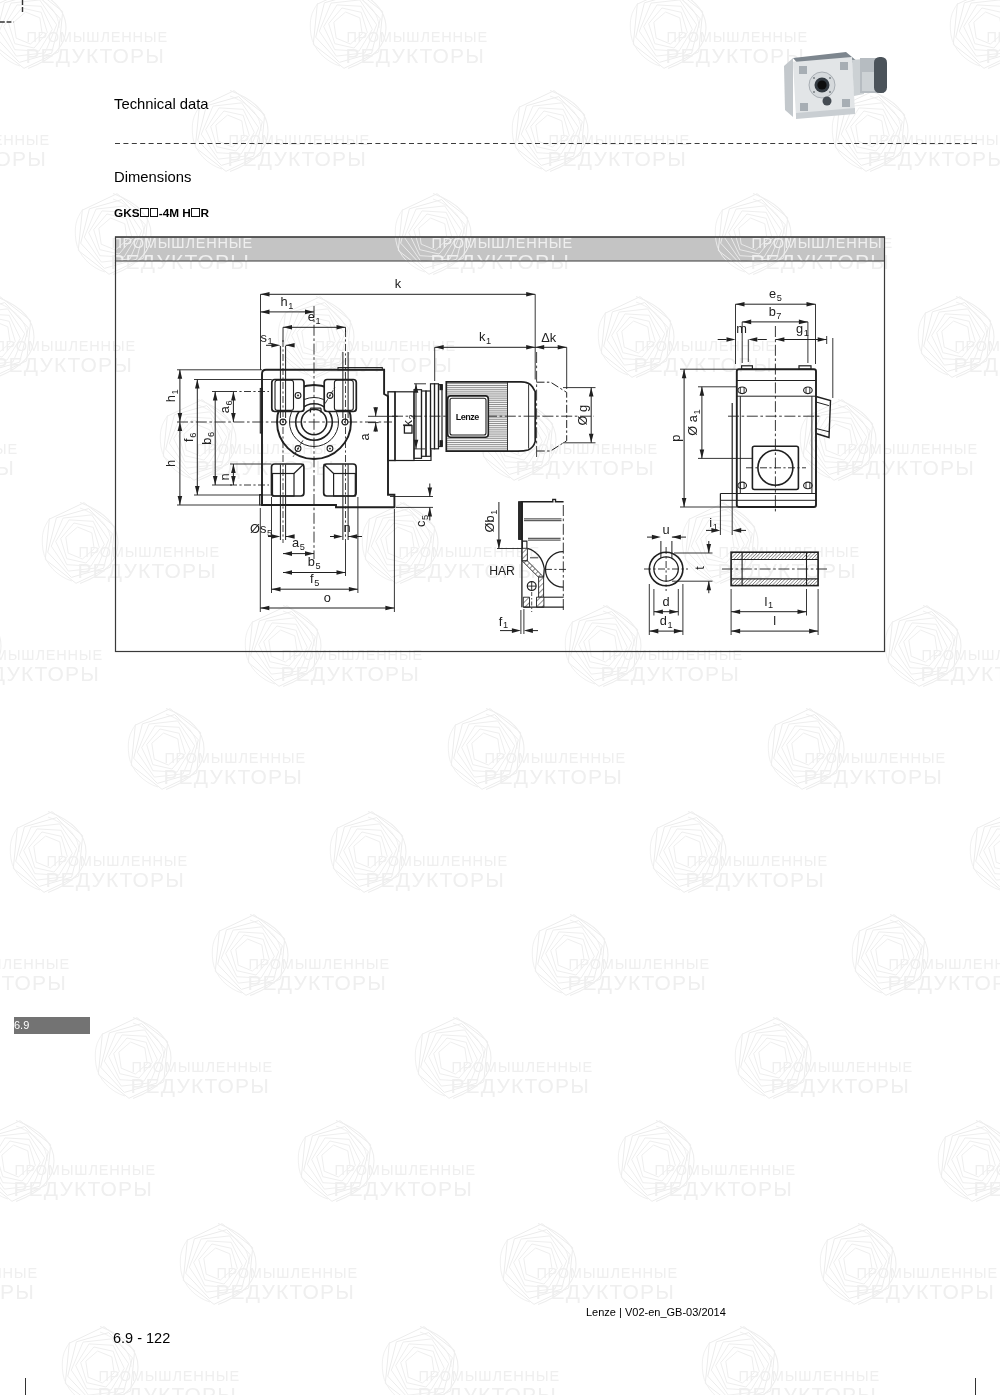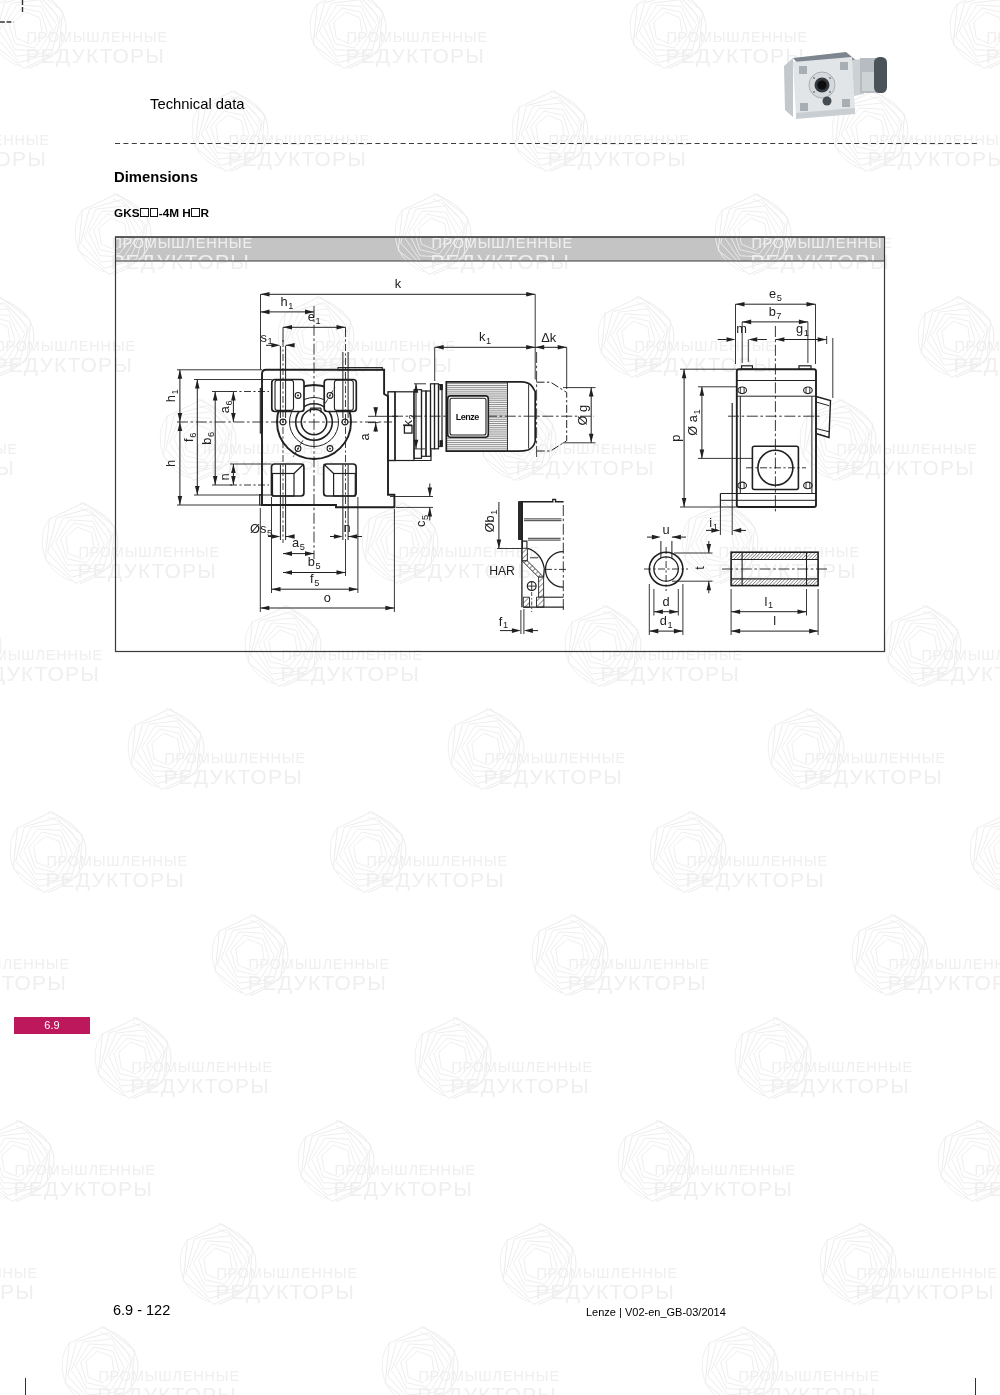--- a/index.html
+++ b/index.html
@@ -579,27 +579,27 @@
 <svg class="abs" style="left:0;top:0" width="40" height="40">
       <line x1="22.5" y1="0" x2="22.5" y2="12.5" stroke="#333" stroke-width="1.4" stroke-dasharray="5 2"></line>
       <line x1="0" y1="22" x2="13.5" y2="22" stroke="#333" stroke-width="1.4" stroke-dasharray="4.8 1.8"></line>
     </svg>
 
 <div class="abs" style="left:24.6px;top:1378px;width:1.4px;height:17px;background:#333;"></div>
 
 <div class="abs" style="left:974.6px;top:1378px;width:1.4px;height:17px;background:#333;"></div>
 
 
-<div class="abs" style="left:114px;top:96px;font-size:14.8px;color:#000;margin-left:36px;">Technical data</div>
+<div class="abs" style="left:114px;top:96px;font-size:14.8px;color:#000;">Technical data</div>
 
 <svg class="abs" style="left:0;top:0" width="1000" height="160">
       <line x1="115" y1="143.5" x2="977" y2="143.5" stroke="#3c3c3c" stroke-width="1.2" stroke-dasharray="5 3.4"></line>
     </svg>
 
-<div class="abs" style="left:114px;top:169px;font-size:14.8px;font-weight:bold;color:#000;">Dimensions</div>
+<div class="abs" style="left:114px;top:169px;font-size:14.8px;font-weight:normal;color:#000;">Dimensions</div>
 
 <div class="abs" style="left:114px;top:205.5px;font-size:11.8px;font-weight:bold;color:#000;">GKS<span class="sq"></span><span class="sq"></span>-4M&nbsp;H<span class="sq"></span>R</div>
 
 <svg class="abs" style="left:780px;top:40px" width="120" height="85" viewBox="0 0 120 85">
 
 <polygon points="4,26 13,18 13,77 5,70" fill="#c3c8cc"></polygon>
 
 <polygon points="13,18 66,12 78,22 20,26" fill="#7d868e"></polygon>
 
 <polygon points="13,22 72,17 75,72 16,77" fill="#e2e5e7"></polygon>
@@ -623,18 +623,18 @@
 
 <rect x="80" y="18" width="24" height="35" fill="#b6bcc1"></rect>
 
 <rect x="82" y="32" width="16" height="19" fill="#cdd2d5"></rect>
 
 <rect x="94" y="17" width="13" height="36" rx="5.5" fill="#4b535a"></rect>
 
 <polygon points="16,73 75,68 75,74 16,79" fill="#c9ced2"></polygon>
 </svg>
 
-<div class="abs" style="left:14px;top:1017px;width:76px;height:16.5px;background:#be185d;color:#fff;font-size:11px;text-align:center;line-height:16.5px;">6.9</div>
-
-<div class="abs" style="left:113px;top:1302px;font-size:14.5px;color:#000;text-align:center;">6.9 - 122</div>
+<div class="abs" style="left:14px;top:1017px;width:76px;height:16.5px;background:#737373;color:#fff;font-size:11px;text-align:left;line-height:16.5px;">6.9</div>
+
+<div class="abs" style="left:113px;top:1330px;font-size:14.5px;color:#000;text-align:center;">6.9 - 122</div>
 
 <div class="abs" style="left:586px;top:1306px;width:300px;font-size:11px;color:#000;text-align:left;">Lenze | V02-en_GB-03/2014</div>
 </div>
 
 </body></html>

